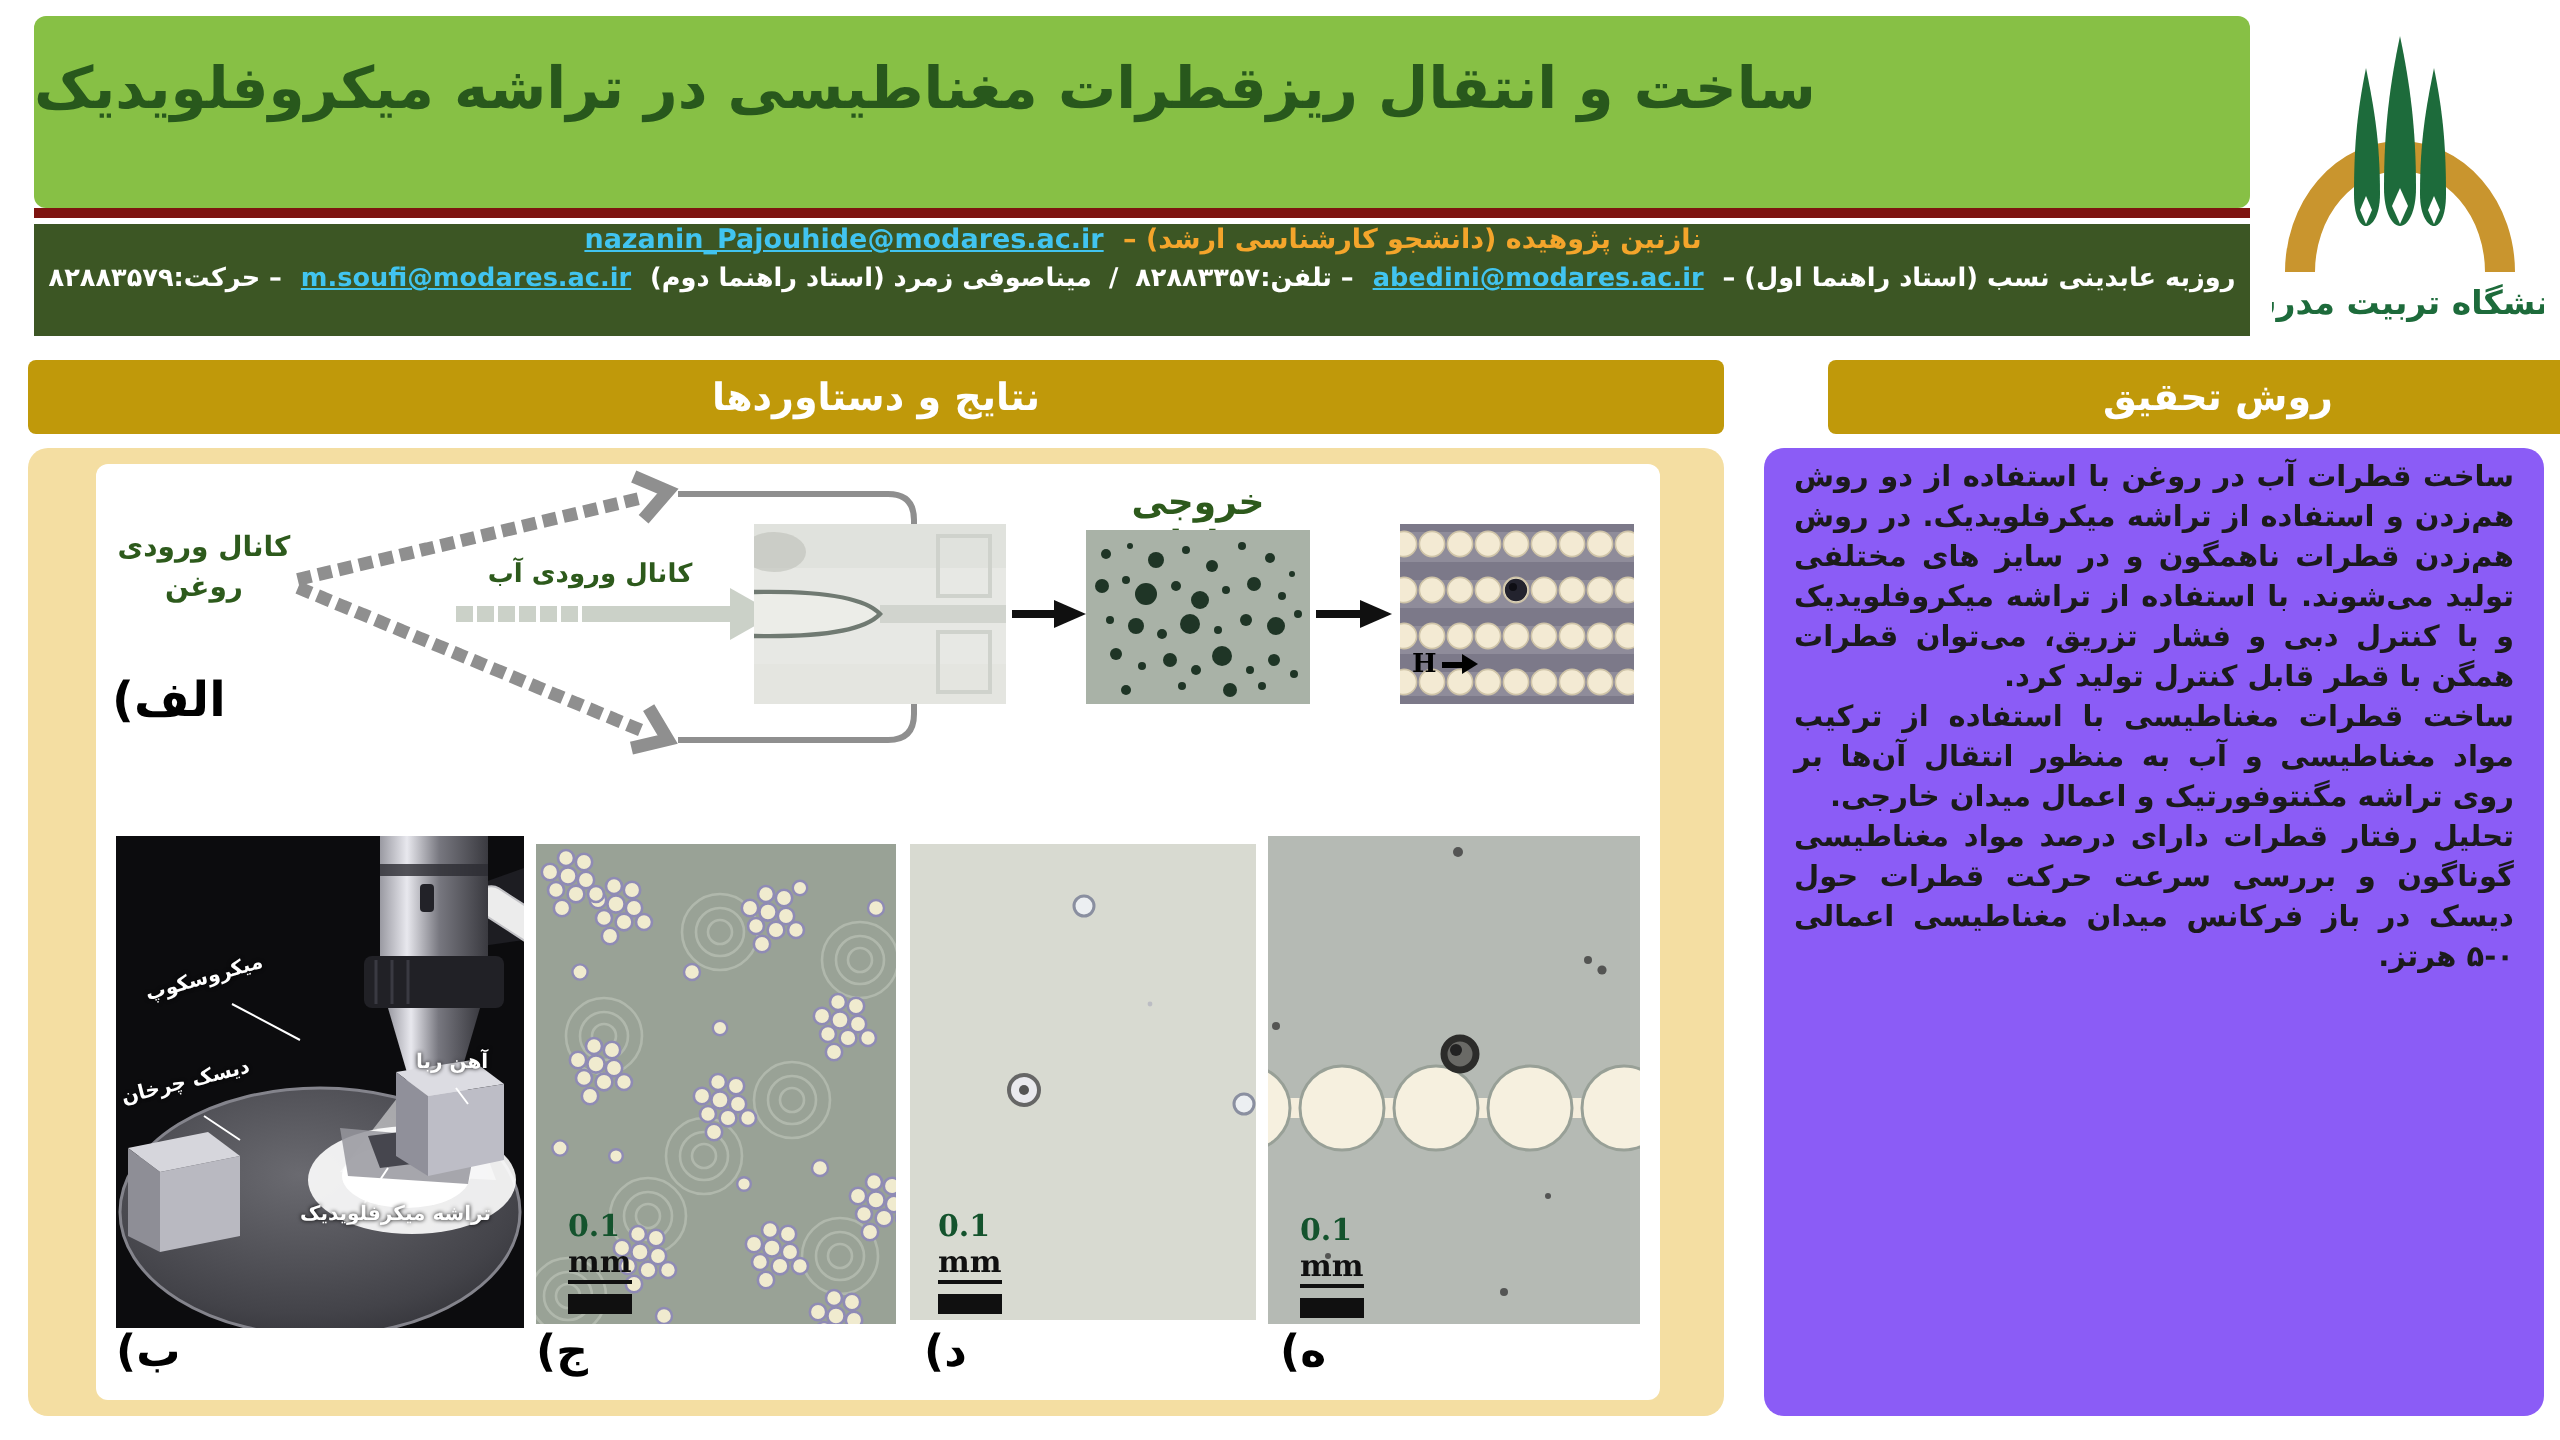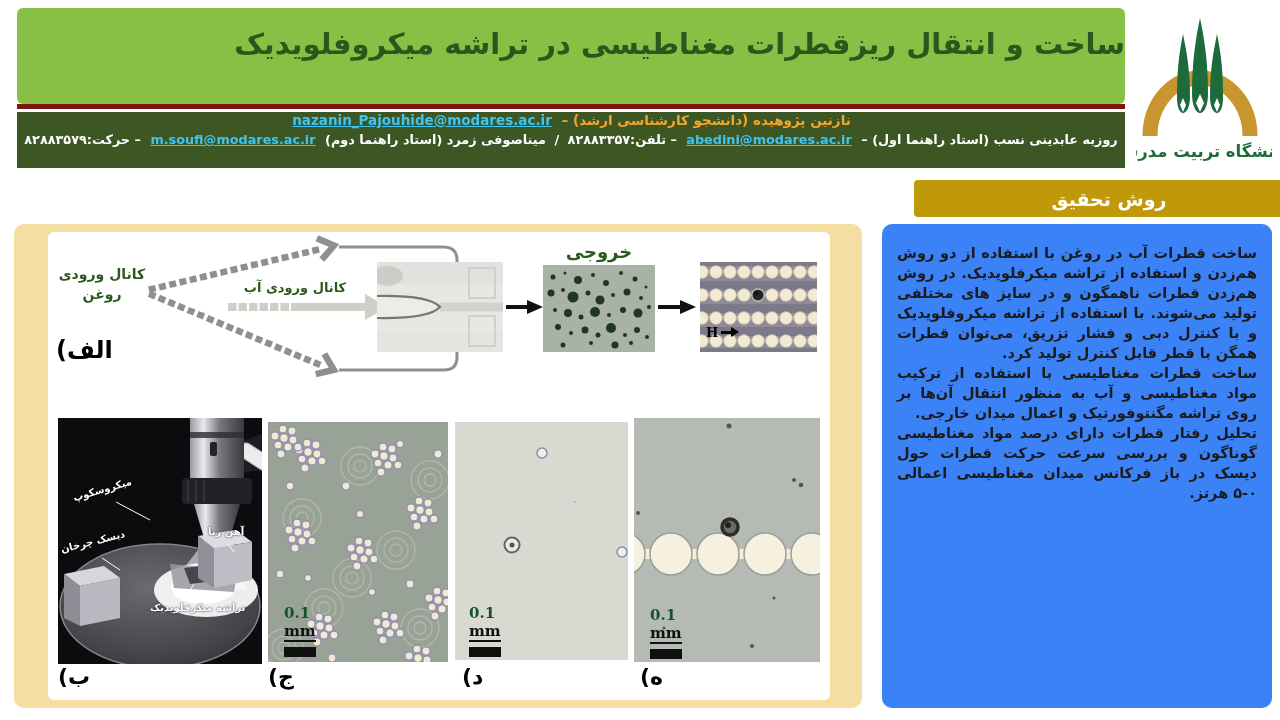--- a/index.html
+++ b/index.html
@@ -3,21 +3,21 @@
 <meta charset="utf-8">
 <style>
   html,body{margin:0;padding:0;}
   body{width:1280px;height:720px;overflow:hidden;background:#ffffff;
        font-family:"DejaVu Sans",sans-serif;position:relative;}
   .poster{position:absolute;left:0;top:0;width:1280px;height:720px;}
   .abs{position:absolute;}
 
   
   .title-box{position:absolute;left:17px;top:8px;width:1108px;height:96px;background:#87C045;
-             border-radius:6px;display:flex;align-items:center;justify-content:flex-end;
+             border-radius:6px;display:flex;align-items:center;justify-content:flex-start;
              padding-bottom:24px;box-sizing:border-box;}
   .title{font-size:29px;font-weight:bold;color:#28581C;letter-spacing:0;}
   .red-line{position:absolute;left:17px;top:104px;width:1108px;height:5px;background:#7E1410;}
   .contact{position:absolute;left:17px;top:112px;width:1108px;height:56px;background:#3C5624;
            display:flex;flex-direction:column;align-items:center;justify-content:flex-start;gap:4px;}
   .l1{font-size:13.5px;color:#F4A52B;font-weight:bold;white-space:nowrap;}
   .l2{font-size:12.8px;color:#ffffff;font-weight:bold;white-space:nowrap;}
   .l1 span,.l2 span{margin:0 2px;}
   .email{color:#41C4F0;text-decoration:underline;font-weight:bold;margin:0 3px;cursor:pointer;}
 
@@ -25,22 +25,22 @@
 
   
   .hdr{position:absolute;top:180px;height:37px;background:#C0990A;border-radius:4px;
        display:flex;align-items:center;justify-content:center;color:#fff;font-weight:bold;font-size:19px;}
   .hdr-results{left:14px;width:848px;}
   .hdr-method{left:882px;width:390px;margin-left:32px;}
 
   
   .panel-left{position:absolute;left:14px;top:224px;width:848px;height:484px;background:#F4DEA2;border-radius:10px;}
   .panel-left-inner{position:absolute;left:48px;top:232px;width:782px;height:468px;background:#ffffff;border-radius:6px;}
-  .panel-right{position:absolute;left:882px;top:224px;width:390px;height:484px;background:#3b82f6;
-               border-radius:10px;box-sizing:border-box;padding:19px 15px;direction:rtl;}
+  .panel-right{position:absolute;left:882px;top:224px;width:390px;height:484px;background:#8b5cf6;
+               border-radius:10px;box-sizing:border-box;padding:5px 15px;direction:rtl;}
   .panel-right p{margin:0;text-align:justify;font-size:14.5px;line-height:20px;font-weight:bold;color:#1b1b1b;}
 
   
   .d-label{position:absolute;color:#2D5A1C;font-weight:bold;text-align:center;}
   .oil{left:44px;top:264px;width:116px;font-size:14px;line-height:1.45;}
   .water{left:240px;top:280px;width:110px;font-size:13px;}
   .outp{left:534px;top:241px;width:130px;font-size:18px;}
   .figa{position:absolute;left:56px;top:336px;font-size:24px;color:#000;font-weight:bold;}
   .figlab{position:absolute;top:664px;font-size:22px;font-weight:bold;color:#000;}
   .lab-b{left:58px;} .lab-c{left:268px;} .lab-d{left:462px;} .lab-e{left:640px;}
@@ -110,20 +110,23 @@
       </g>
       <g fill="#ffffff">
         <path d="M64,92 l4,9 l-4,9 l-4,-9 Z"></path>
         <path d="M47,96 l3,7 l-3,7 l-3,-7 Z"></path>
         <path d="M81,96 l3,7 l-3,7 l-3,-7 Z"></path>
       </g>
       <text x="66" y="155" text-anchor="middle" font-size="16.5" font-weight="bold" fill="#1D6B3B" style="direction:rtl">دانشگاه تربیت مدرس</text>
     </svg>
   </div>
 
+  <div class="hdr hdr-results">
+    <span>نتایج و دستاوردها</span>
+  </div>
   <div class="hdr hdr-method">
     <span>روش تحقیق</span>
   </div>
 
   <div class="panel-left"></div>
   <div class="panel-left-inner"></div>
 
   <svg class="abs" style="left:48px;top:232px" width="782" height="238" viewBox="0 0 782 238">
     <path d="M 104,57 L 277,16" stroke="#8F8F8F" stroke-width="6.5" stroke-dasharray="0.5 10" stroke-linecap="square"></path>
     <path d="M 104,63 L 277,135" stroke="#8F8F8F" stroke-width="6.5" stroke-dasharray="0.5 10" stroke-linecap="square"></path>

